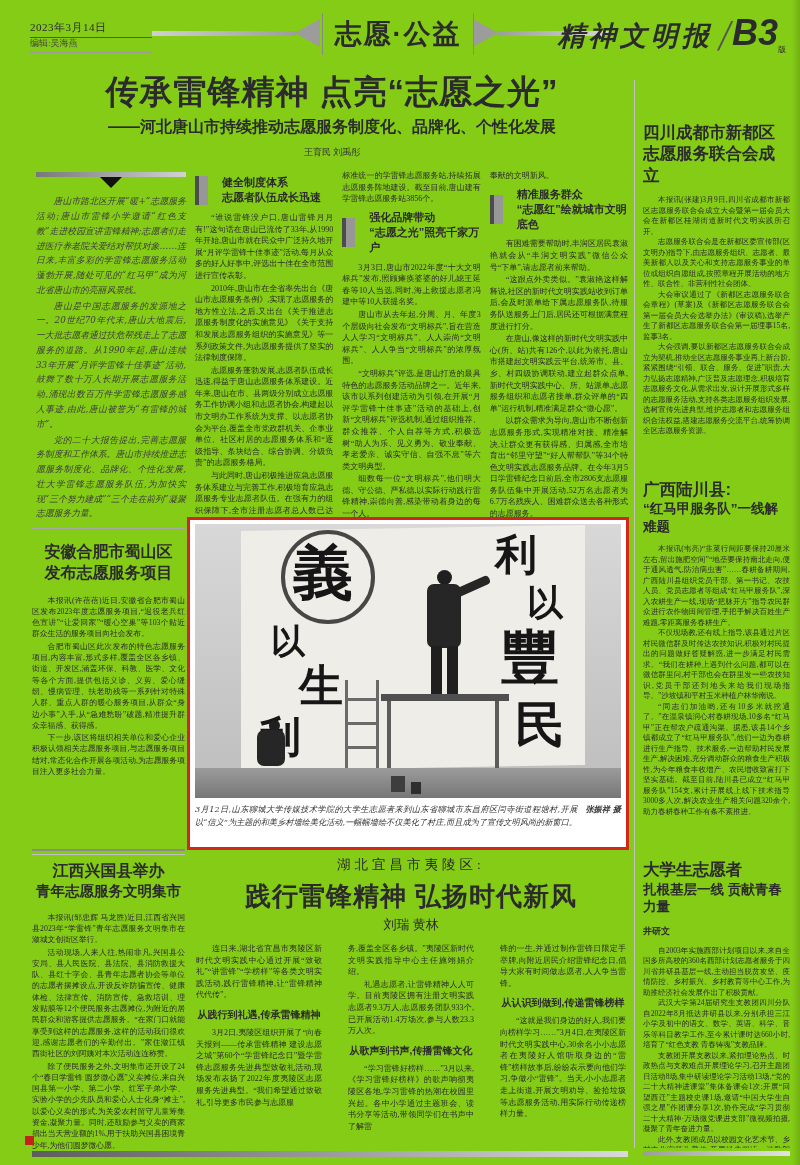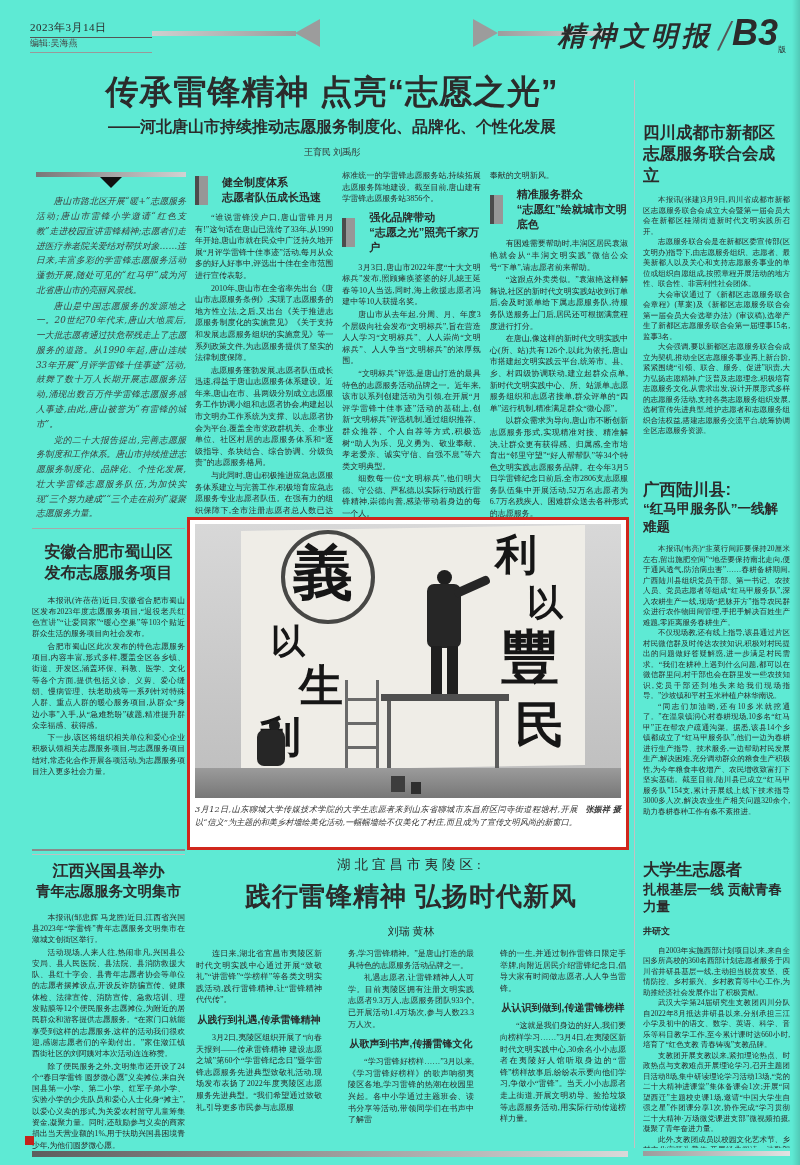--- a/index.html
+++ b/index.html
@@ -1,16 +1,16 @@
 <!DOCTYPE html>
 <html><head>
 <meta charset="utf-8">
 <style>
   html,body{margin:0;padding:0;background:#d9d9d9;}
-  .sheet{position:relative;width:800px;height:1165px;margin:0 auto;background:#5eead4;overflow:hidden;
+  .sheet{position:relative;width:800px;height:1165px;margin:0 auto;background:#84cc16;overflow:hidden;
          font-family:"Liberation Serif","DejaVu Serif",serif;color:#2b2b2b;}
   .edge-shadow{position:absolute;right:0;top:0;width:8px;height:100%;
          background:linear-gradient(to right,rgba(0,0,0,0),rgba(0,0,0,.14));}
   .sans{font-family:"Liberation Sans","DejaVu Sans",sans-serif;}
   
   .hdr-date{position:absolute;left:30px;top:20px;width:122px;font-size:11px;letter-spacing:.5px;
             border-bottom:1px solid #555;padding-bottom:2px;}
   .hdr-editor{position:absolute;left:30px;top:37px;width:122px;font-size:9px;color:#444;
             border-bottom:1px solid #999;padding-bottom:2px;}
   .hdr-bar-l{position:absolute;left:152px;top:31px;width:144px;height:5px;background:linear-gradient(to right,#cfcfcf,#9d9d9d);}
@@ -80,40 +80,41 @@
   .fig-body{position:absolute;background:#262626;border-radius:7px;}
   .fig-arm{position:absolute;background:#262626;border-radius:4px;}
   .fig-leg{position:absolute;background:#1f1f1f;}
   .cap{margin-top:5px;font-size:8.2px;line-height:1.55;text-align:justify;font-style:italic;
        font-family:"DejaVu Serif",serif;color:#333;}
   .cap .credit{float:right;font-weight:bold;margin-left:8px;}
   
   .bc{position:absolute;left:196px;top:856px;width:430px;height:294px;overflow:hidden;}
   .bc-kicker{text-align:center;font-size:13.5px;letter-spacing:4px;}
   .bc-head{text-align:center;font-size:26px;font-weight:bold;letter-spacing:1px;margin-top:5px;}
-  .bc-by{text-align:center;font-size:11px;margin-top:10px;}
+  .bc-by{text-align:center;font-size:13px;margin-top:2px;}
   .bc-cols{display:flex;gap:26px;margin-top:9px;height:198px;overflow:hidden;}
   .bc-col{flex:1;min-width:0;}
   .bc-sub{text-align:center;font-family:"Liberation Sans",sans-serif;font-weight:bold;font-size:10px;margin:7px 0 5px;}
   
   .bbar1{position:absolute;left:32px;top:1151px;width:596px;height:6px;background:linear-gradient(to right,#5d5d5d,#d9d9d9);}
   .bbar2{position:absolute;left:643px;top:1151px;width:147px;height:5px;background:linear-gradient(to right,#9c9c9c,#e2e2e2);}
   .scan-mark{position:absolute;left:25px;top:1136px;width:9px;height:9px;background:#c4231b;}
 </style>
 </head>
 <body>
 
 <div class="sheet">
 
   <div class="hdr-date">2023年3月14日</div>
   <div class="hdr-editor">编辑:吴海燕</div>
   <div class="hdr-bar-l"></div>
   <div class="hdr-bar-r"></div>
   <div class="hdr-tri-l"></div>
   <div class="hdr-tri-r"></div>
+  <div class="hdr-sec sans">志愿·公益</div>
   <div class="masthead">
     <span class="mh-logo">精神文明报</span>
     <span class="mh-slash">/</span>
     <span class="mh-page sans">B3</span>
     <span class="mh-suffix">版</span>
   </div>
 
   <div class="main-art">
     <div class="m-head sans">传承雷锋精神 点亮“志愿之光”</div>
     <div class="m-deck sans">——河北唐山市持续推动志愿服务制度化、品牌化、个性化发展</div>
@@ -243,21 +244,21 @@
     <div class="bc-kicker">湖北宜昌市夷陵区:</div>
     <div class="bc-head sans">践行雷锋精神 弘扬时代新风</div>
     <div class="bc-by">刘瑞 黄林</div>
     <div class="bc-cols">
       <div class="bc-col">
         <p class="graf">连日来,湖北省宜昌市夷陵区新时代文明实践中心通过开展“致敬礼”“讲雷锋”“学榜样”等各类文明实践活动,践行雷锋精神,让“雷锋精神代代传”。</p>
         <div class="bc-sub">从践行到礼遇,传承雷锋精神</div>
         <p class="graf">3月2日,夷陵区组织开展了“向春天报到——传承雷锋精神 建设志愿之城”第60个“学雷锋纪念日”暨学雷锋志愿服务先进典型致敬礼活动,现场发布表扬了2022年度夷陵区志愿服务先进典型。“我们希望通过致敬礼,引导更多市民参与志愿服</p>
       </div>
       <div class="bc-col">
-        <p class="graf" style="text-indent:0;">务,学习雷锋精神。”是唐山打造的最具特色的志愿服务活动品牌之一。</p>
+        <p class="graf" style="text-indent:0;">务,覆盖全区各乡镇。”夷陵区新时代文明实践指导中心主任施翊娟介绍。</p>
         <p class="graf">礼遇志愿者,让雷锋精神人人可学。目前夷陵区拥有注册文明实践志愿者9.3万人,志愿服务团队933个,已开展活动1.4万场次,参与人数23.3万人次。</p>
         <div class="bc-sub">从歌声到书声,传播雷锋文化</div>
         <p class="graf">“学习雷锋好榜样……”3月以来,《学习雷锋好榜样》的歌声响彻夷陵区各地,学习雷锋的热潮在校园里兴起。各中小学通过主题班会、读书分享等活动,带领同学们在书声中了解雷</p>
       </div>
       <div class="bc-col">
         <p class="graf" style="text-indent:0;">锋的一生,并通过制作雷锋日限定手举牌,向附近居民介绍雷锋纪念日,倡导大家有时间做志愿者,人人争当雷锋。</p>
         <div class="bc-sub">从认识到做到,传递雷锋榜样</div>
         <p class="graf">“这就是我们身边的好人,我们要向榜样学习……”3月4日,在夷陵区新时代文明实践中心,30余名小小志愿者在夷陵好人馆听取身边的“雷锋”榜样故事后,纷纷表示要向他们学习,争做小“雷锋”。当天,小小志愿者走上街道,开展文明劝导、捡拾垃圾等志愿服务活动,用实际行动传递榜样力量。</p>
       </div>
     </div>

